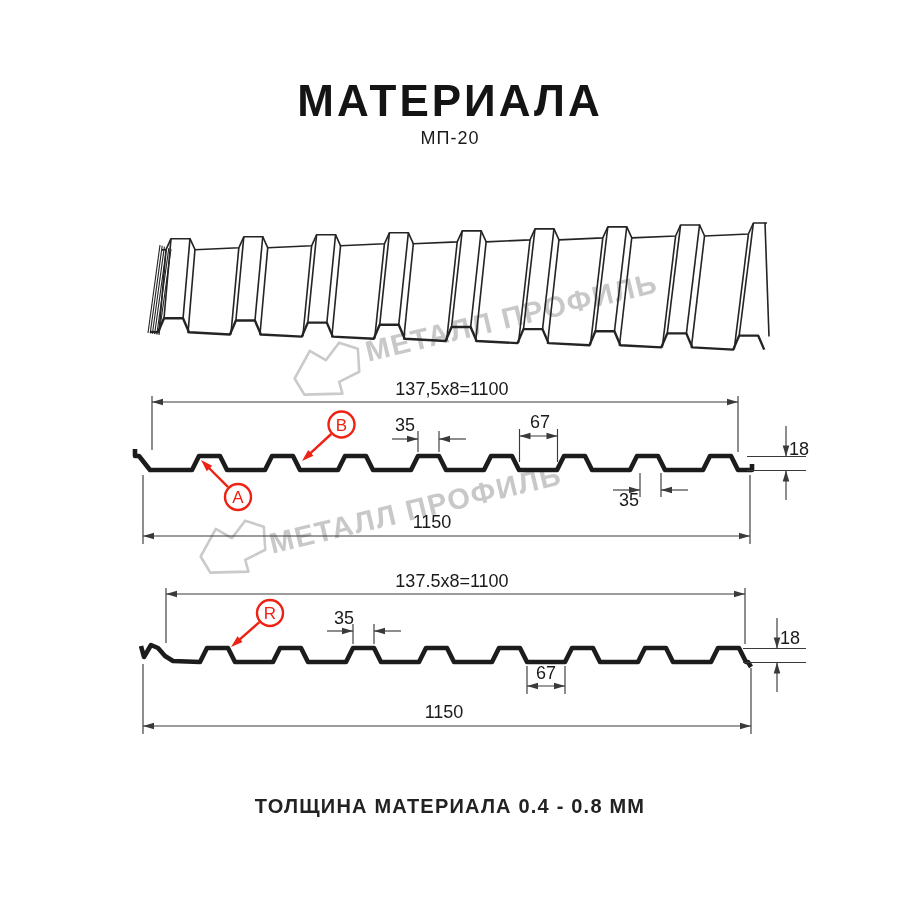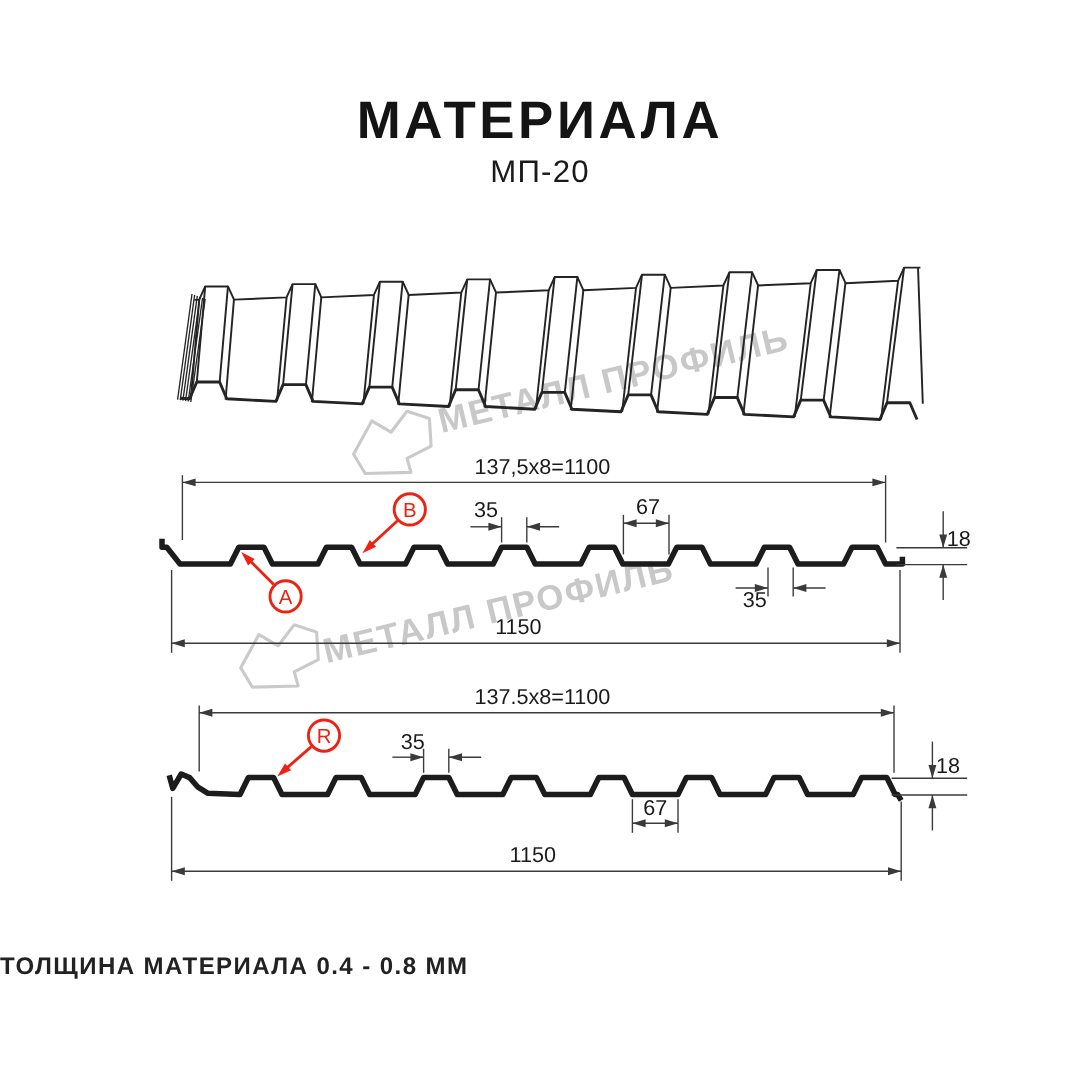--- a/index.html
+++ b/index.html
@@ -2,22 +2,22 @@
 <html><head>
 <meta charset="utf-8">
 <style>
   html,body{margin:0;padding:0;}
   body{width:900px;height:900px;background:#ffffff;position:relative;overflow:hidden;
        font-family:"Liberation Sans","DejaVu Sans",sans-serif;}
   .page{position:absolute;inset:0;}
   .title{position:absolute;left:0;top:76px;width:900px;text-align:center;
          font-size:44px;font-weight:700;letter-spacing:3px;color:#141414;z-index:3;}
   .subtitle{position:absolute;left:0;top:128px;width:900px;text-align:center;
-         font-size:26px;font-weight:500;letter-spacing:1px;color:#1a1a1a;z-index:3;}
-  .footer{position:absolute;left:0;top:795px;width:900px;text-align:left;
+         font-size:18px;font-weight:500;letter-spacing:1px;color:#1a1a1a;z-index:3;}
+  .footer{position:absolute;left:0;top:795px;width:900px;text-align:center;
          font-size:20px;font-weight:700;letter-spacing:1.2px;color:#222;z-index:3;}
   .wm{position:absolute;z-index:1;}
   .wm-text{position:absolute;white-space:nowrap;font-size:29px;font-weight:700;
          letter-spacing:1.5px;color:#c8c8c8;transform:rotate(-13.5deg);
          transform-origin:left center;z-index:1;}
   #drawing{position:absolute;left:0;top:0;z-index:2;}
   .sheet{stroke:#242424;stroke-width:1.6;fill:none;stroke-linejoin:round;}
   .sheetF{stroke:#242424;stroke-width:2.4;fill:none;stroke-linejoin:round;}
   .hatch{stroke:#242424;stroke-width:1.1;fill:none;}
   .prof{stroke:#1c1c1c;stroke-width:4.6;fill:none;stroke-linejoin:round;}

